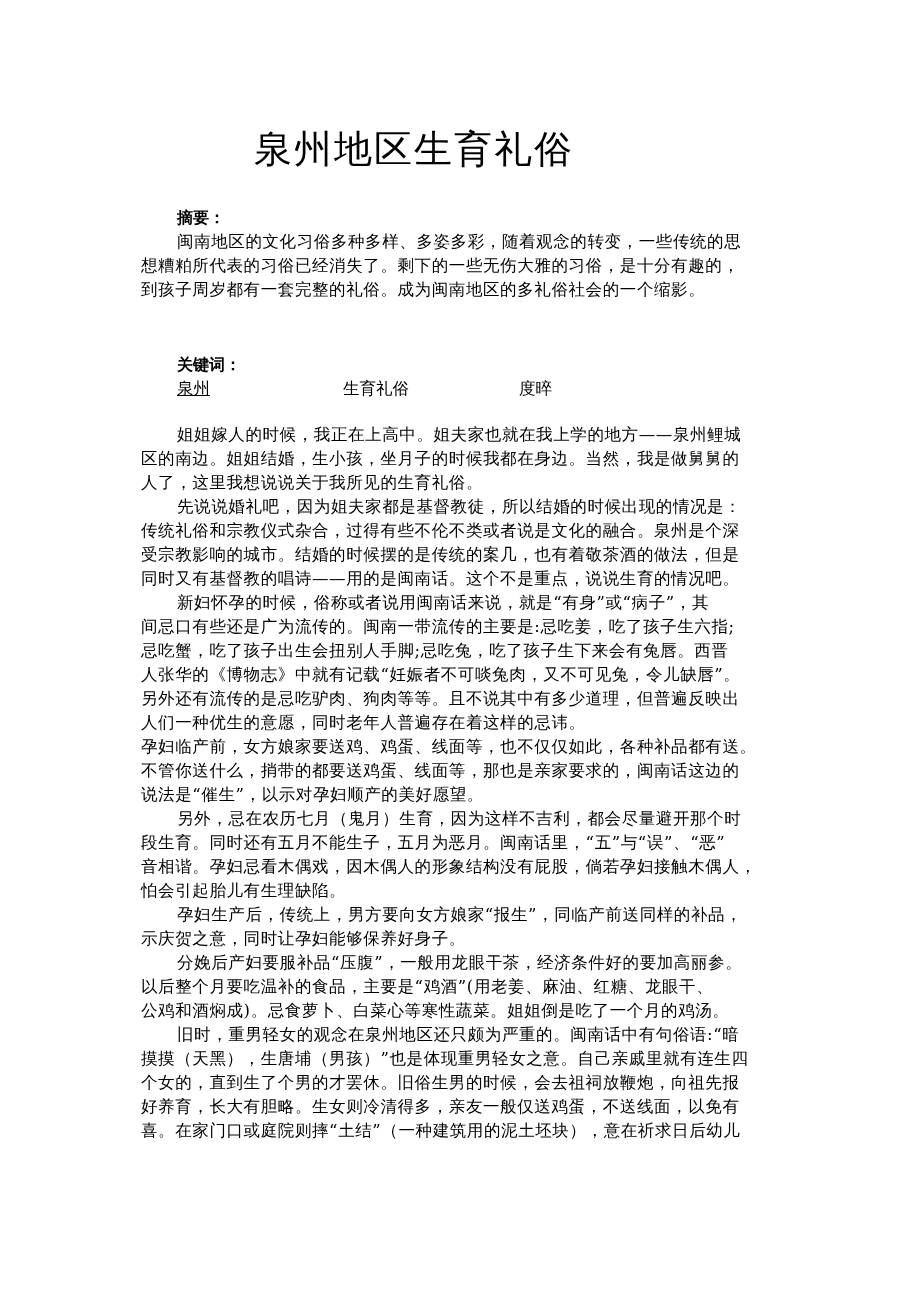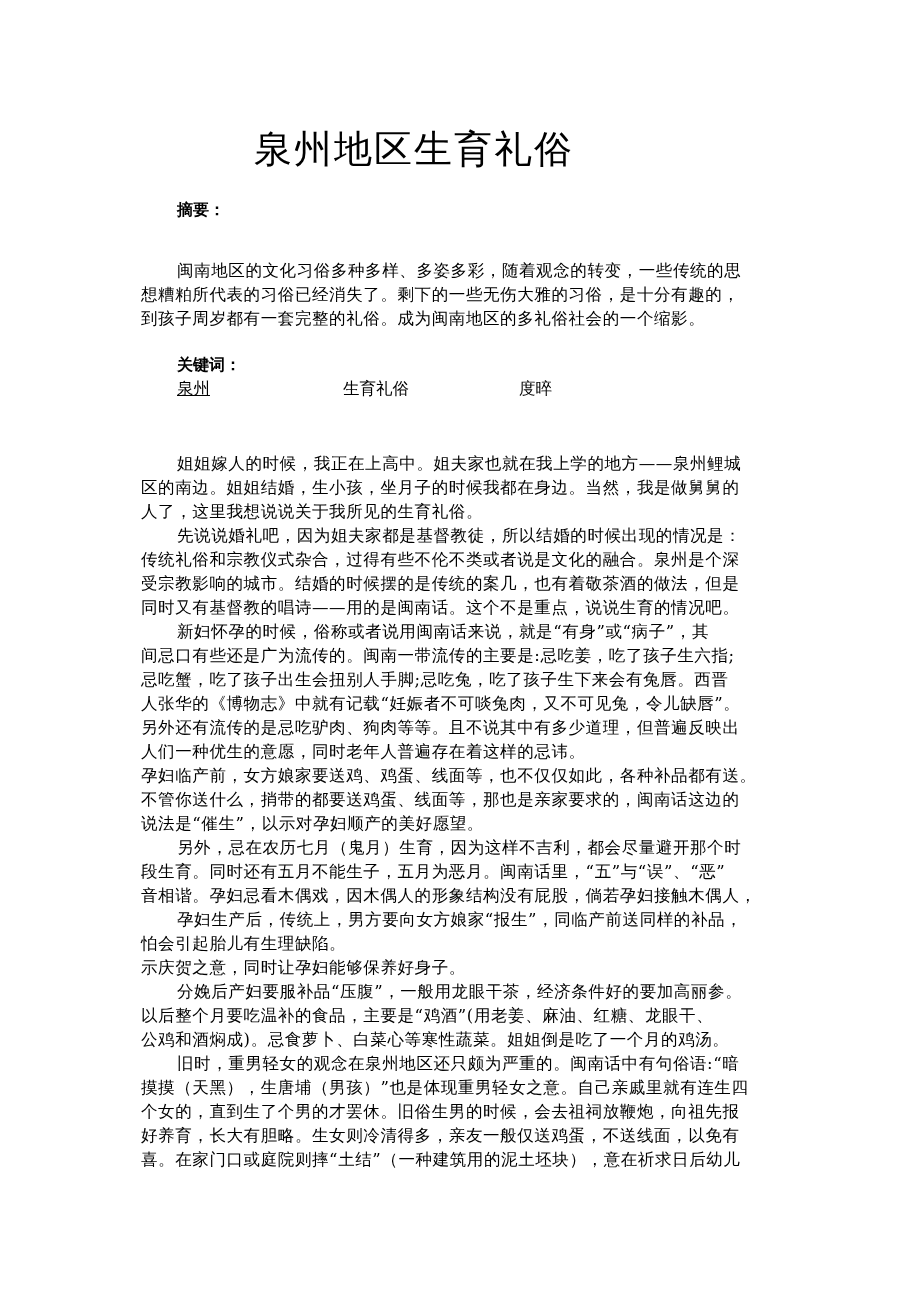--- a/index.html
+++ b/index.html
@@ -11,35 +11,35 @@
     .page { position: absolute; left: 0; top: 0; width: 920px; height: 1302px; background: #fff; }
     .title {
       position: absolute; left: 0; width: 828px; top: 124px;
       text-align: center; font-family: "DejaVu Sans", "Liberation Sans", sans-serif;
       font-size: 38px; line-height: 50px; letter-spacing: 2px; font-weight: normal;
     }
     .section-label {
       position: absolute; left: 177px; font-size: 16px; font-weight: bold;
       font-family: "DejaVu Sans", "Liberation Sans", sans-serif; line-height: 24px;
     }
-    .lines { position: absolute; left: 141px; width: 660px; margin-top: 29px; }
+    .lines { position: absolute; left: 141px; width: 660px; }
     .line {
       height: 24px; line-height: 24px; font-size: 16.5px; white-space: nowrap;
       letter-spacing: 0.6px;
     }
     .line.indent { padding-left: 36px; }
     .kw { position: absolute; top: 377px; font-size: 16.5px; line-height: 24px; }
   </style>
 </head>
 <body>
 
 <div class="page">
   <h1 class="title" style="margin:0;">泉州地区生育礼俗</h1>
 
-  <div class="section-label" style="top:198px;">摘要：</div>
+  <div class="section-label" style="top:206px;">摘要：</div>
   <div class="lines" id="abstract-lines" style="top:230px;">
       <div class="line indent">闽南地区的文化习俗多种多样、多姿多彩，随着观念的转变，一些传统的思</div>
       <div class="line">想糟粕所代表的习俗已经消失了。剩下的一些无伤大雅的习俗，是十分有趣的，</div>
       <div class="line">到孩子周岁都有一套完整的礼俗。成为闽南地区的多礼俗社会的一个缩影。</div>
     </div>
 
   <div class="section-label" style="top:353px;">关键词：</div>
   <span class="kw" style="left:177px;text-decoration:underline;">泉州</span>
   <span class="kw" style="left:343px;">生育礼俗</span>
   <span class="kw" style="left:519px;">度晬</span>
@@ -57,22 +57,22 @@
       <div class="line">忌吃蟹，吃了孩子出生会扭别人手脚;忌吃兔，吃了孩子生下来会有兔唇。西晋</div>
       <div class="line">人张华的《博物志》中就有记载“妊娠者不可啖兔肉，又不可见兔，令儿缺唇”。</div>
       <div class="line">另外还有流传的是忌吃驴肉、狗肉等等。且不说其中有多少道理，但普遍反映出</div>
       <div class="line">人们一种优生的意愿，同时老年人普遍存在着这样的忌讳。</div>
       <div class="line">孕妇临产前，女方娘家要送鸡、鸡蛋、线面等，也不仅仅如此，各种补品都有送。</div>
       <div class="line">不管你送什么，捎带的都要送鸡蛋、线面等，那也是亲家要求的，闽南话这边的</div>
       <div class="line">说法是“催生”，以示对孕妇顺产的美好愿望。</div>
       <div class="line indent">另外，忌在农历七月（鬼月）生育，因为这样不吉利，都会尽量避开那个时</div>
       <div class="line">段生育。同时还有五月不能生子，五月为恶月。闽南话里，“五”与“误”、“恶”</div>
       <div class="line">音相谐。孕妇忌看木偶戏，因木偶人的形象结构没有屁股，倘若孕妇接触木偶人，</div>
+      <div class="line">怕会引起胎儿有生理缺陷。</div>
       <div class="line indent">孕妇生产后，传统上，男方要向女方娘家“报生”，同临产前送同样的补品，</div>
-      <div class="line">怕会引起胎儿有生理缺陷。</div>
       <div class="line">示庆贺之意，同时让孕妇能够保养好身子。</div>
       <div class="line indent">分娩后产妇要服补品“压腹”，一般用龙眼干茶，经济条件好的要加高丽参。</div>
       <div class="line">以后整个月要吃温补的食品，主要是“鸡酒”(用老姜、麻油、红糖、龙眼干、</div>
       <div class="line">公鸡和酒焖成)。忌食萝卜、白菜心等寒性蔬菜。姐姐倒是吃了一个月的鸡汤。</div>
       <div class="line indent">旧时，重男轻女的观念在泉州地区还只颇为严重的。闽南话中有句俗语:“暗</div>
       <div class="line">摸摸（天黑），生唐埔（男孩）”也是体现重男轻女之意。自己亲戚里就有连生四</div>
       <div class="line">个女的，直到生了个男的才罢休。旧俗生男的时候，会去祖祠放鞭炮，向祖先报</div>
       <div class="line">好养育，长大有胆略。生女则冷清得多，亲友一般仅送鸡蛋，不送线面，以免有</div>
       <div class="line">喜。在家门口或庭院则摔“土结”（一种建筑用的泥土坯块），意在祈求日后幼儿</div>
     </div>

